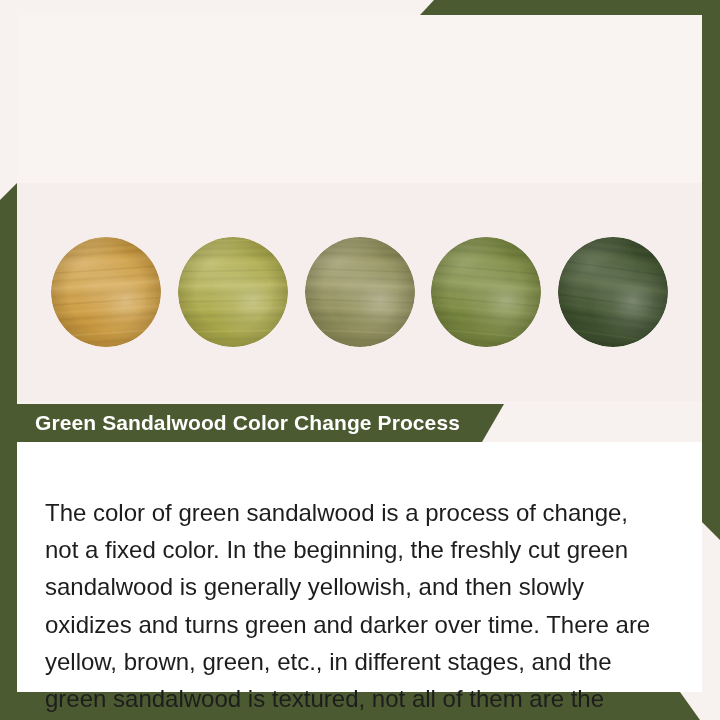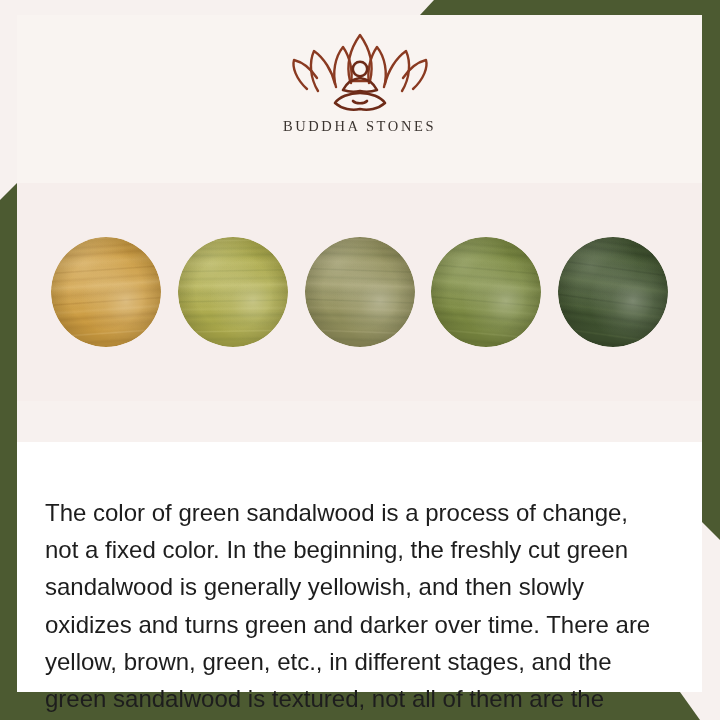--- a/index.html
+++ b/index.html
@@ -187,51 +187,20 @@
 
 <div id="infographic">
 
   <div class="frame-top-right"></div>
   <div class="frame-right"></div>
   <div class="frame-left"></div>
   <div class="frame-bottom-left"></div>
 
   <div class="header">
 
-    <div class="logo-wrap">
-      <svg class="logo-mark" width="160" height="86" viewBox="0 0 160 86">
-        <g fill="none" stroke="#8a3a21" stroke-width="2.4" stroke-linecap="round" stroke-linejoin="round">
-
-          <path d="M27 60 C16 50 12 38 14 31 C22 33 31 40 37 49"></path>
-
-          <path d="M133 60 C144 50 148 38 146 31 C138 33 129 40 123 49"></path>
-
-          <path d="M38 62 C30 49 29 33 34 22 C44 29 52 42 55 55"></path>
-
-          <path d="M122 62 C130 49 131 33 126 22 C116 29 108 42 105 55"></path>
-
-          <path d="M56 58 C52 44 55 28 63 18 C70 28 73 42 71 54"></path>
-
-          <path d="M104 58 C108 44 105 28 97 18 C90 28 87 42 89 54"></path>
-
-          <path d="M80 6 C70 20 66 36 70 52 L90 52 C94 36 90 20 80 6 Z"></path>
-        </g>
-        <g fill="none" stroke="#6e2b18" stroke-width="2.6" stroke-linecap="round" stroke-linejoin="round">
-
-          <circle cx="80" cy="40" r="7.2"></circle>
-
-          <path d="M80 49 C72 50 66 55 63 61 C69 63 75 63 80 62 C85 63 91 63 97 61 C94 55 88 50 80 49 Z"></path>
-
-          <path d="M80 64 C69 64 59 68 55 74 C62 80 72 82 80 80 C88 82 98 80 105 74 C101 68 91 64 80 64 Z"></path>
-
-          <path d="M73 72 C76 75 84 75 87 72"></path>
-        </g>
-      </svg>
-      <div class="logo-word">BUDDHA STONES</div>
-    </div>
 
   </div>
 
   <div class="bead-panel">
     <div class="bead">
       <div class="grain" style="background: linear-gradient(176deg, rgba(0, 0, 0, 0) 2.8%, rgba(227, 189, 114, 0.4) 4%, rgba(0, 0, 0, 0) 5.2%, rgba(0, 0, 0, 0) 8.9%, rgba(169, 123, 46, 0.26) 11%, rgba(0, 0, 0, 0) 13.1%, rgba(0, 0, 0, 0) 14%, rgba(169, 123, 46, 0.4) 17%, rgba(0, 0, 0, 0) 20%, rgba(0, 0, 0, 0) 20.1%, rgba(227, 189, 114, 0.26) 24%, rgba(0, 0, 0, 0) 27.9%, rgba(0, 0, 0, 0) 29.8%, rgba(169, 123, 46, 0.4) 31%, rgba(0, 0, 0, 0) 32.2%, rgba(0, 0, 0, 0) 35.9%, rgba(169, 123, 46, 0.26) 38%, rgba(0, 0, 0, 0) 40.1%, rgba(0, 0, 0, 0) 41%, rgba(227, 189, 114, 0.4) 44%, rgba(0, 0, 0, 0) 47%, rgba(0, 0, 0, 0) 47.1%, rgba(169, 123, 46, 0.26) 51%, rgba(0, 0, 0, 0) 54.9%, rgba(0, 0, 0, 0) 56.8%, rgba(169, 123, 46, 0.4) 58%, rgba(0, 0, 0, 0) 59.2%, rgba(0, 0, 0, 0) 62.9%, rgba(227, 189, 114, 0.26) 65%, rgba(0, 0, 0, 0) 67.1%, rgba(0, 0, 0, 0) 68%, rgba(169, 123, 46, 0.4) 71%, rgba(0, 0, 0, 0) 74%, rgba(0, 0, 0, 0) 74.1%, rgba(169, 123, 46, 0.26) 78%, rgba(0, 0, 0, 0) 81.9%, rgba(0, 0, 0, 0) 83.8%, rgba(227, 189, 114, 0.4) 85%, rgba(0, 0, 0, 0) 86.2%, rgba(0, 0, 0, 0) 89.9%, rgba(169, 123, 46, 0.26) 92%, rgba(0, 0, 0, 0) 94.1%), radial-gradient(120% 60% at 40% 45%, rgba(227, 189, 114, 0.35) 0%, rgba(0, 0, 0, 0) 70%), linear-gradient(160deg, rgba(227, 189, 114, 0.25) 0%, rgba(0, 0, 0, 0) 55%), rgb(201, 153, 63);"></div>
       <div class="sheen"></div>
     </div>
     <div class="bead">
       <div class="grain" style="background: linear-gradient(179deg, rgba(0, 0, 0, 0) 2.8%, rgba(202, 199, 114, 0.4) 4%, rgba(0, 0, 0, 0) 5.2%, rgba(0, 0, 0, 0) 8.9%, rgba(139, 143, 63, 0.26) 11%, rgba(0, 0, 0, 0) 13.1%, rgba(0, 0, 0, 0) 14%, rgba(139, 143, 63, 0.4) 17%, rgba(0, 0, 0, 0) 20%, rgba(0, 0, 0, 0) 20.1%, rgba(202, 199, 114, 0.26) 24%, rgba(0, 0, 0, 0) 27.9%, rgba(0, 0, 0, 0) 29.8%, rgba(139, 143, 63, 0.4) 31%, rgba(0, 0, 0, 0) 32.2%, rgba(0, 0, 0, 0) 35.9%, rgba(139, 143, 63, 0.26) 38%, rgba(0, 0, 0, 0) 40.1%, rgba(0, 0, 0, 0) 41%, rgba(202, 199, 114, 0.4) 44%, rgba(0, 0, 0, 0) 47%, rgba(0, 0, 0, 0) 47.1%, rgba(139, 143, 63, 0.26) 51%, rgba(0, 0, 0, 0) 54.9%, rgba(0, 0, 0, 0) 56.8%, rgba(139, 143, 63, 0.4) 58%, rgba(0, 0, 0, 0) 59.2%, rgba(0, 0, 0, 0) 62.9%, rgba(202, 199, 114, 0.26) 65%, rgba(0, 0, 0, 0) 67.1%, rgba(0, 0, 0, 0) 68%, rgba(139, 143, 63, 0.4) 71%, rgba(0, 0, 0, 0) 74%, rgba(0, 0, 0, 0) 74.1%, rgba(139, 143, 63, 0.26) 78%, rgba(0, 0, 0, 0) 81.9%, rgba(0, 0, 0, 0) 83.8%, rgba(202, 199, 114, 0.4) 85%, rgba(0, 0, 0, 0) 86.2%, rgba(0, 0, 0, 0) 89.9%, rgba(139, 143, 63, 0.26) 92%, rgba(0, 0, 0, 0) 94.1%), radial-gradient(120% 60% at 40% 45%, rgba(202, 199, 114, 0.35) 0%, rgba(0, 0, 0, 0) 70%), linear-gradient(160deg, rgba(202, 199, 114, 0.25) 0%, rgba(0, 0, 0, 0) 55%), rgb(168, 166, 73);"></div>
@@ -244,18 +213,21 @@
     <div class="bead">
       <div class="grain" style="background: linear-gradient(185deg, rgba(0, 0, 0, 0) 2.8%, rgba(151, 164, 94, 0.4) 4%, rgba(0, 0, 0, 0) 5.2%, rgba(0, 0, 0, 0) 8.9%, rgba(96, 110, 50, 0.26) 11%, rgba(0, 0, 0, 0) 13.1%, rgba(0, 0, 0, 0) 14%, rgba(96, 110, 50, 0.4) 17%, rgba(0, 0, 0, 0) 20%, rgba(0, 0, 0, 0) 20.1%, rgba(151, 164, 94, 0.26) 24%, rgba(0, 0, 0, 0) 27.9%, rgba(0, 0, 0, 0) 29.8%, rgba(96, 110, 50, 0.4) 31%, rgba(0, 0, 0, 0) 32.2%, rgba(0, 0, 0, 0) 35.9%, rgba(96, 110, 50, 0.26) 38%, rgba(0, 0, 0, 0) 40.1%, rgba(0, 0, 0, 0) 41%, rgba(151, 164, 94, 0.4) 44%, rgba(0, 0, 0, 0) 47%, rgba(0, 0, 0, 0) 47.1%, rgba(96, 110, 50, 0.26) 51%, rgba(0, 0, 0, 0) 54.9%, rgba(0, 0, 0, 0) 56.8%, rgba(96, 110, 50, 0.4) 58%, rgba(0, 0, 0, 0) 59.2%, rgba(0, 0, 0, 0) 62.9%, rgba(151, 164, 94, 0.26) 65%, rgba(0, 0, 0, 0) 67.1%, rgba(0, 0, 0, 0) 68%, rgba(96, 110, 50, 0.4) 71%, rgba(0, 0, 0, 0) 74%, rgba(0, 0, 0, 0) 74.1%, rgba(96, 110, 50, 0.26) 78%, rgba(0, 0, 0, 0) 81.9%, rgba(0, 0, 0, 0) 83.8%, rgba(151, 164, 94, 0.4) 85%, rgba(0, 0, 0, 0) 86.2%, rgba(0, 0, 0, 0) 89.9%, rgba(96, 110, 50, 0.26) 92%, rgba(0, 0, 0, 0) 94.1%), radial-gradient(120% 60% at 40% 45%, rgba(151, 164, 94, 0.35) 0%, rgba(0, 0, 0, 0) 70%), linear-gradient(160deg, rgba(151, 164, 94, 0.25) 0%, rgba(0, 0, 0, 0) 55%), rgb(119, 133, 63);"></div>
       <div class="sheen"></div>
     </div>
     <div class="bead">
       <div class="grain" style="background: linear-gradient(188deg, rgba(0, 0, 0, 0) 2.8%, rgba(90, 109, 66, 0.4) 4%, rgba(0, 0, 0, 0) 5.2%, rgba(0, 0, 0, 0) 8.9%, rgba(45, 60, 34, 0.26) 11%, rgba(0, 0, 0, 0) 13.1%, rgba(0, 0, 0, 0) 14%, rgba(45, 60, 34, 0.4) 17%, rgba(0, 0, 0, 0) 20%, rgba(0, 0, 0, 0) 20.1%, rgba(90, 109, 66, 0.26) 24%, rgba(0, 0, 0, 0) 27.9%, rgba(0, 0, 0, 0) 29.8%, rgba(45, 60, 34, 0.4) 31%, rgba(0, 0, 0, 0) 32.2%, rgba(0, 0, 0, 0) 35.9%, rgba(45, 60, 34, 0.26) 38%, rgba(0, 0, 0, 0) 40.1%, rgba(0, 0, 0, 0) 41%, rgba(90, 109, 66, 0.4) 44%, rgba(0, 0, 0, 0) 47%, rgba(0, 0, 0, 0) 47.1%, rgba(45, 60, 34, 0.26) 51%, rgba(0, 0, 0, 0) 54.9%, rgba(0, 0, 0, 0) 56.8%, rgba(45, 60, 34, 0.4) 58%, rgba(0, 0, 0, 0) 59.2%, rgba(0, 0, 0, 0) 62.9%, rgba(90, 109, 66, 0.26) 65%, rgba(0, 0, 0, 0) 67.1%, rgba(0, 0, 0, 0) 68%, rgba(45, 60, 34, 0.4) 71%, rgba(0, 0, 0, 0) 74%, rgba(0, 0, 0, 0) 74.1%, rgba(45, 60, 34, 0.26) 78%, rgba(0, 0, 0, 0) 81.9%, rgba(0, 0, 0, 0) 83.8%, rgba(90, 109, 66, 0.4) 85%, rgba(0, 0, 0, 0) 86.2%, rgba(0, 0, 0, 0) 89.9%, rgba(45, 60, 34, 0.26) 92%, rgba(0, 0, 0, 0) 94.1%), radial-gradient(120% 60% at 40% 45%, rgba(90, 109, 66, 0.35) 0%, rgba(0, 0, 0, 0) 70%), linear-gradient(160deg, rgba(90, 109, 66, 0.25) 0%, rgba(0, 0, 0, 0) 55%), rgb(63, 81, 48);"></div>
       <div class="sheen"></div>
     </div>
   </div>
 
+  <div class="section-banner">
+    <div class="section-banner-text">Green Sandalwood Color Change Process</div>
+  </div>
 
   <div class="body-panel">
     <p class="body-text">The color of green sandalwood is a process of change, not a fixed color. In the beginning, the freshly cut green sandalwood is generally yellowish, and then slowly oxidizes and turns green and darker over time. There are yellow, brown, green, etc., in different stages, and the green sandalwood is textured, not all of them are the same!</p>
   </div>
 
 </div>
 
 </body></html>

